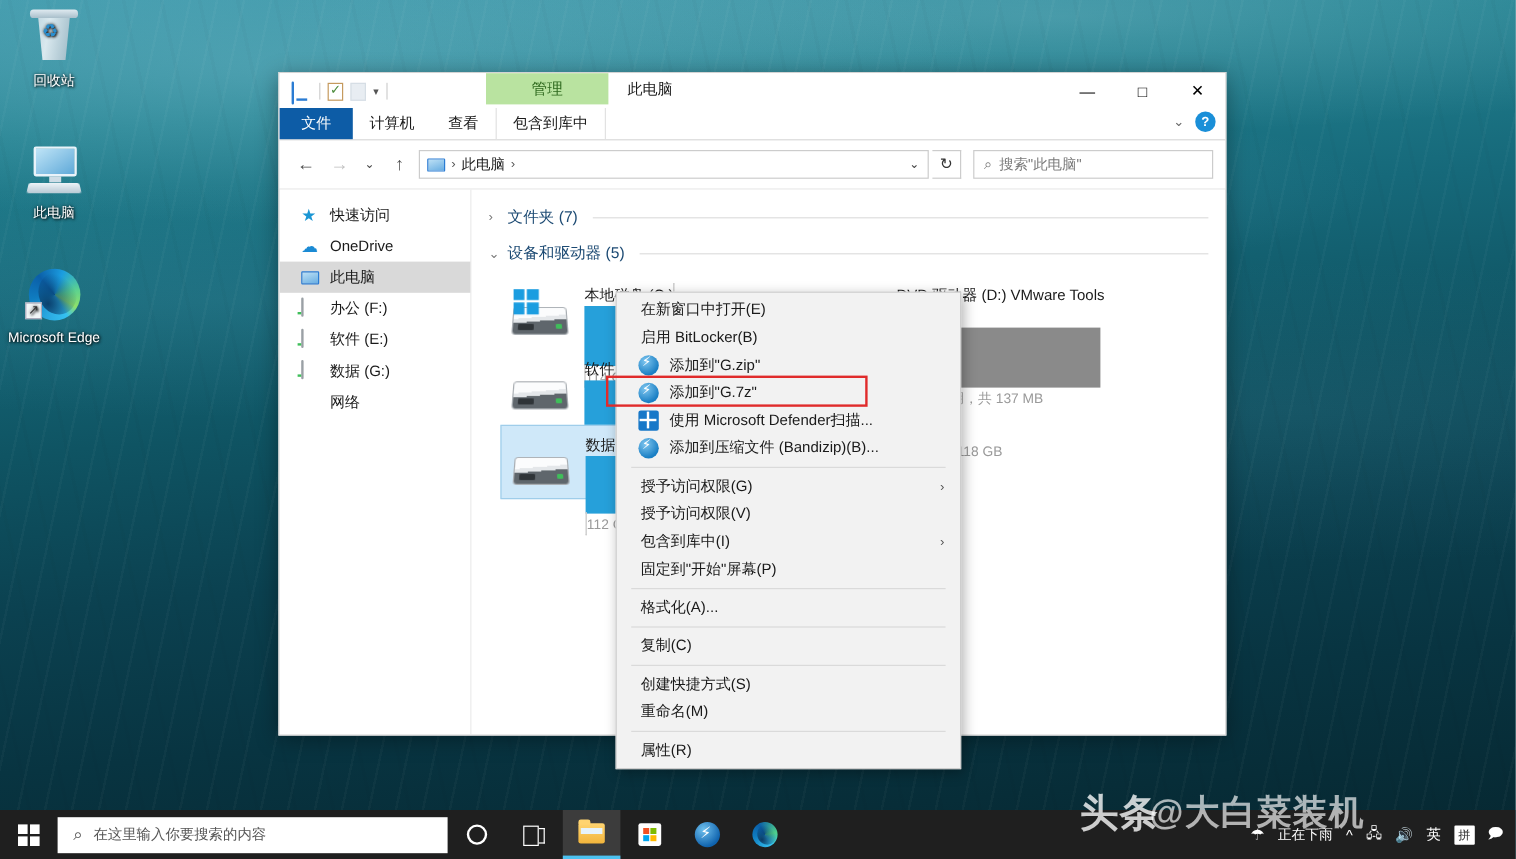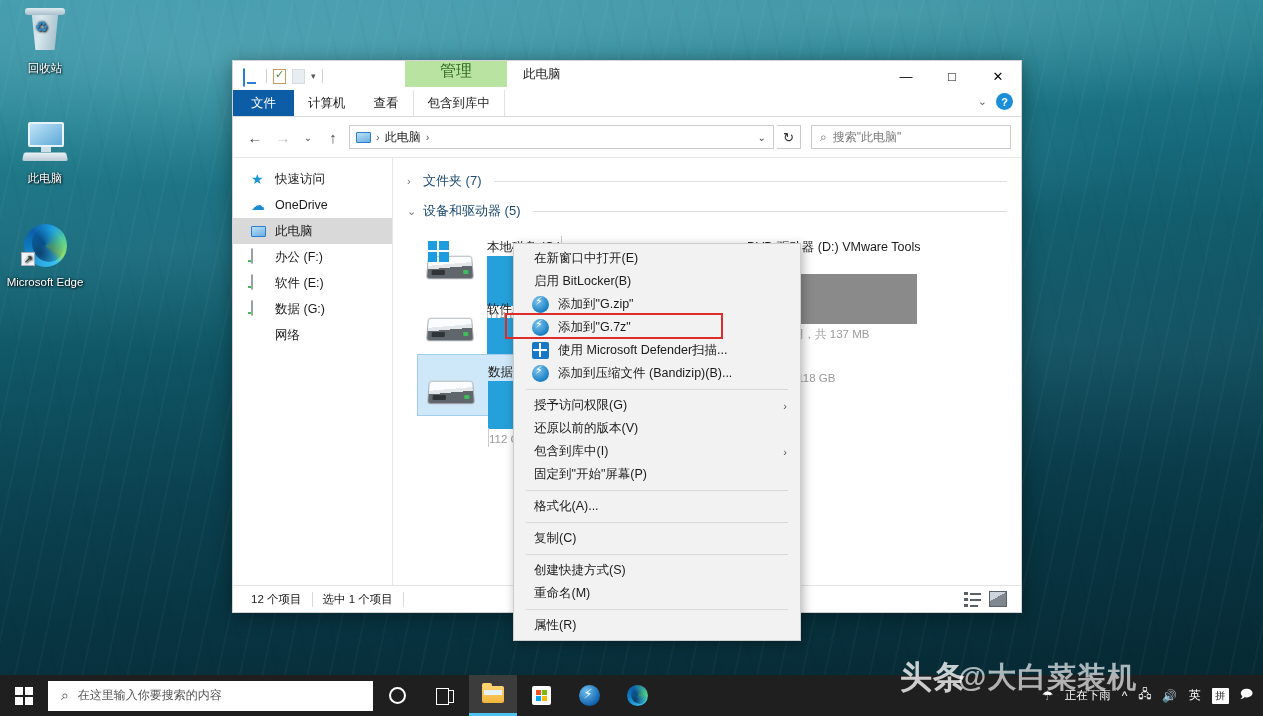--- a/index.html
+++ b/index.html
@@ -81,22 +81,22 @@
   .qat-mon { width:16px; height:12px; border:1.6px solid #2b7cd3; border-radius:1px;
              background:linear-gradient(160deg,#bde0f5,#69aee2); }
   .qat-mon::after{ content:""; position:absolute; left:4px; top:13px; width:9px; height:2px; background:#2b7cd3; }
   .qat-prop { width:13px; height:15px; border:1px solid #c59a5e; background:#fff; position:relative;}
   .qat-prop::after{ content:"✓"; position:absolute; left:1px; top:-2px; font-size:11px; color:#4b8b3b; }
   .qat-blank { width:13px; height:15px; background:#e8edf2; border:1px solid #d6dee5; }
   .qat-caret { font-size:9px; color:#555; }
 
   .ctx-tab {
     position:absolute; left:172px; top:0; width:102px; height:26px;
-    background:#b9e3a0; color:#2f6a1f; font-size:16px;
-    display:flex; align-items:flex-start; justify-content:center;
+    background:#b9e3a0; color:#2f6a1f; font-size:13px;
+    display:flex; align-items:center; justify-content:center;
   }
   .win-title { position:absolute; left:290px; top:5px; font-size:12.5px; color:#1a1a1a; }
   .wbtns { position:absolute; right:0; top:0; display:flex; }
   .wbtn { width:46px; height:30px; display:flex; align-items:center; justify-content:center;
           font-size:13px; color:#000; cursor:default; }
 
   .ribbonbar { height: 26px; border-bottom:1px solid #d9d9d9; display:flex; align-items:flex-end; position:relative; background:#fff; }
   .rtab { height:26px; padding:0 14px; font-size:12.5px; color:#1b1b1b;
           display:flex; align-items:center; cursor:default; }
   .rtab.file { background:#0d5ca6; color:#fff; padding:0 18px; }
@@ -462,30 +462,20 @@
             <span class="tile-name">数据 (G:)</span>
             <span class="bar"><i style="width:16%"></i></span>
             <span class="tile-sub">112 GB 可用，共 118 GB</span>
           </span>
         </div>
 
       </div>
     </div>
   </div>
 
-  <div class="statusbar">
-    <span class="sb-item">12 个项目</span>
-    <span class="sb-div"></span>
-    <span class="sb-item">选中 1 个项目</span>
-    <span class="sb-div"></span>
-    <span class="sb-right">
-      <span class="vbtn v-details"></span>
-      <span class="vbtn v-large"></span>
-    </span>
-  </div>
 </div>
 
 <div class="ctxmenu">
   <div class="mi">在新窗口中打开(E)</div>
   <div class="mi">启用 BitLocker(B)</div>
 
   <div class="mi hasicon">
     <span class="mic ic-zip"></span>
     <span>添加到"G.zip"</span>
   </div>
@@ -501,21 +491,21 @@
     <span class="mic ic-zip"></span>
     <span>添加到压缩文件 (Bandizip)(B)...</span>
   </div>
 
   <div class="msep"></div>
 
   <div class="mi">
     <span>授予访问权限(G)</span>
     <span class="arr">›</span>
   </div>
-  <div class="mi">还原以前的版本(V)</div>
+  <div class="mi">授予访问权限(V)</div>
   <div class="mi">
     <span>包含到库中(I)</span>
     <span class="arr">›</span>
   </div>
   <div class="mi">固定到"开始"屏幕(P)</div>
 
   <div class="msep"></div>
   <div class="mi">格式化(A)...</div>
 
   <div class="msep"></div>

